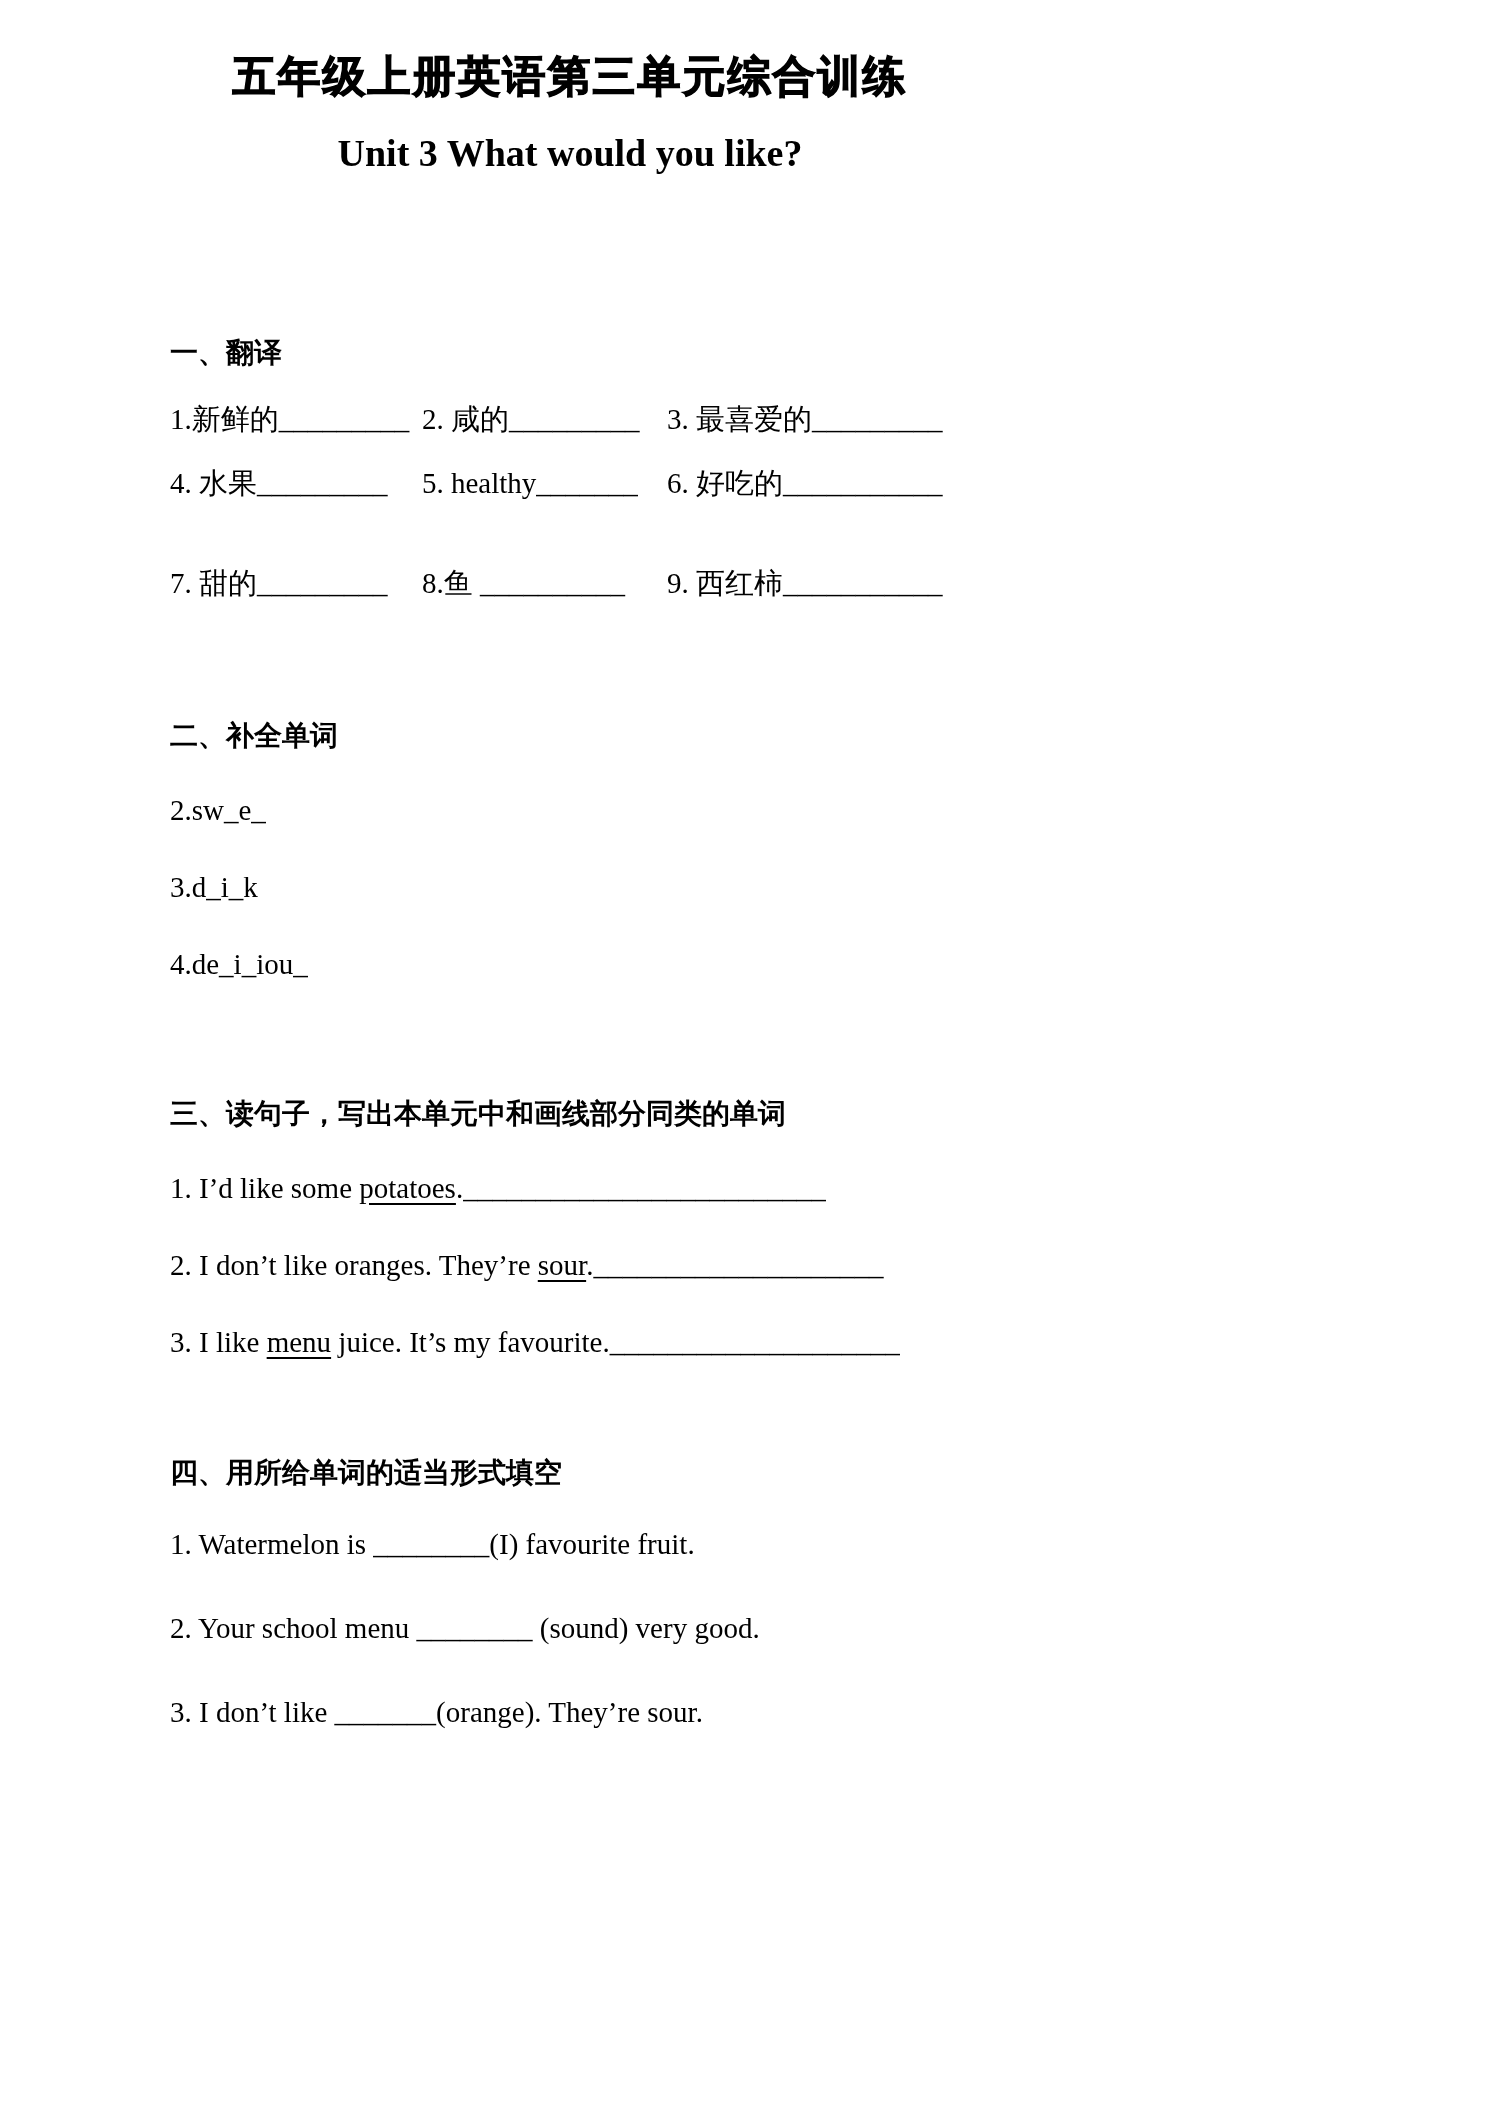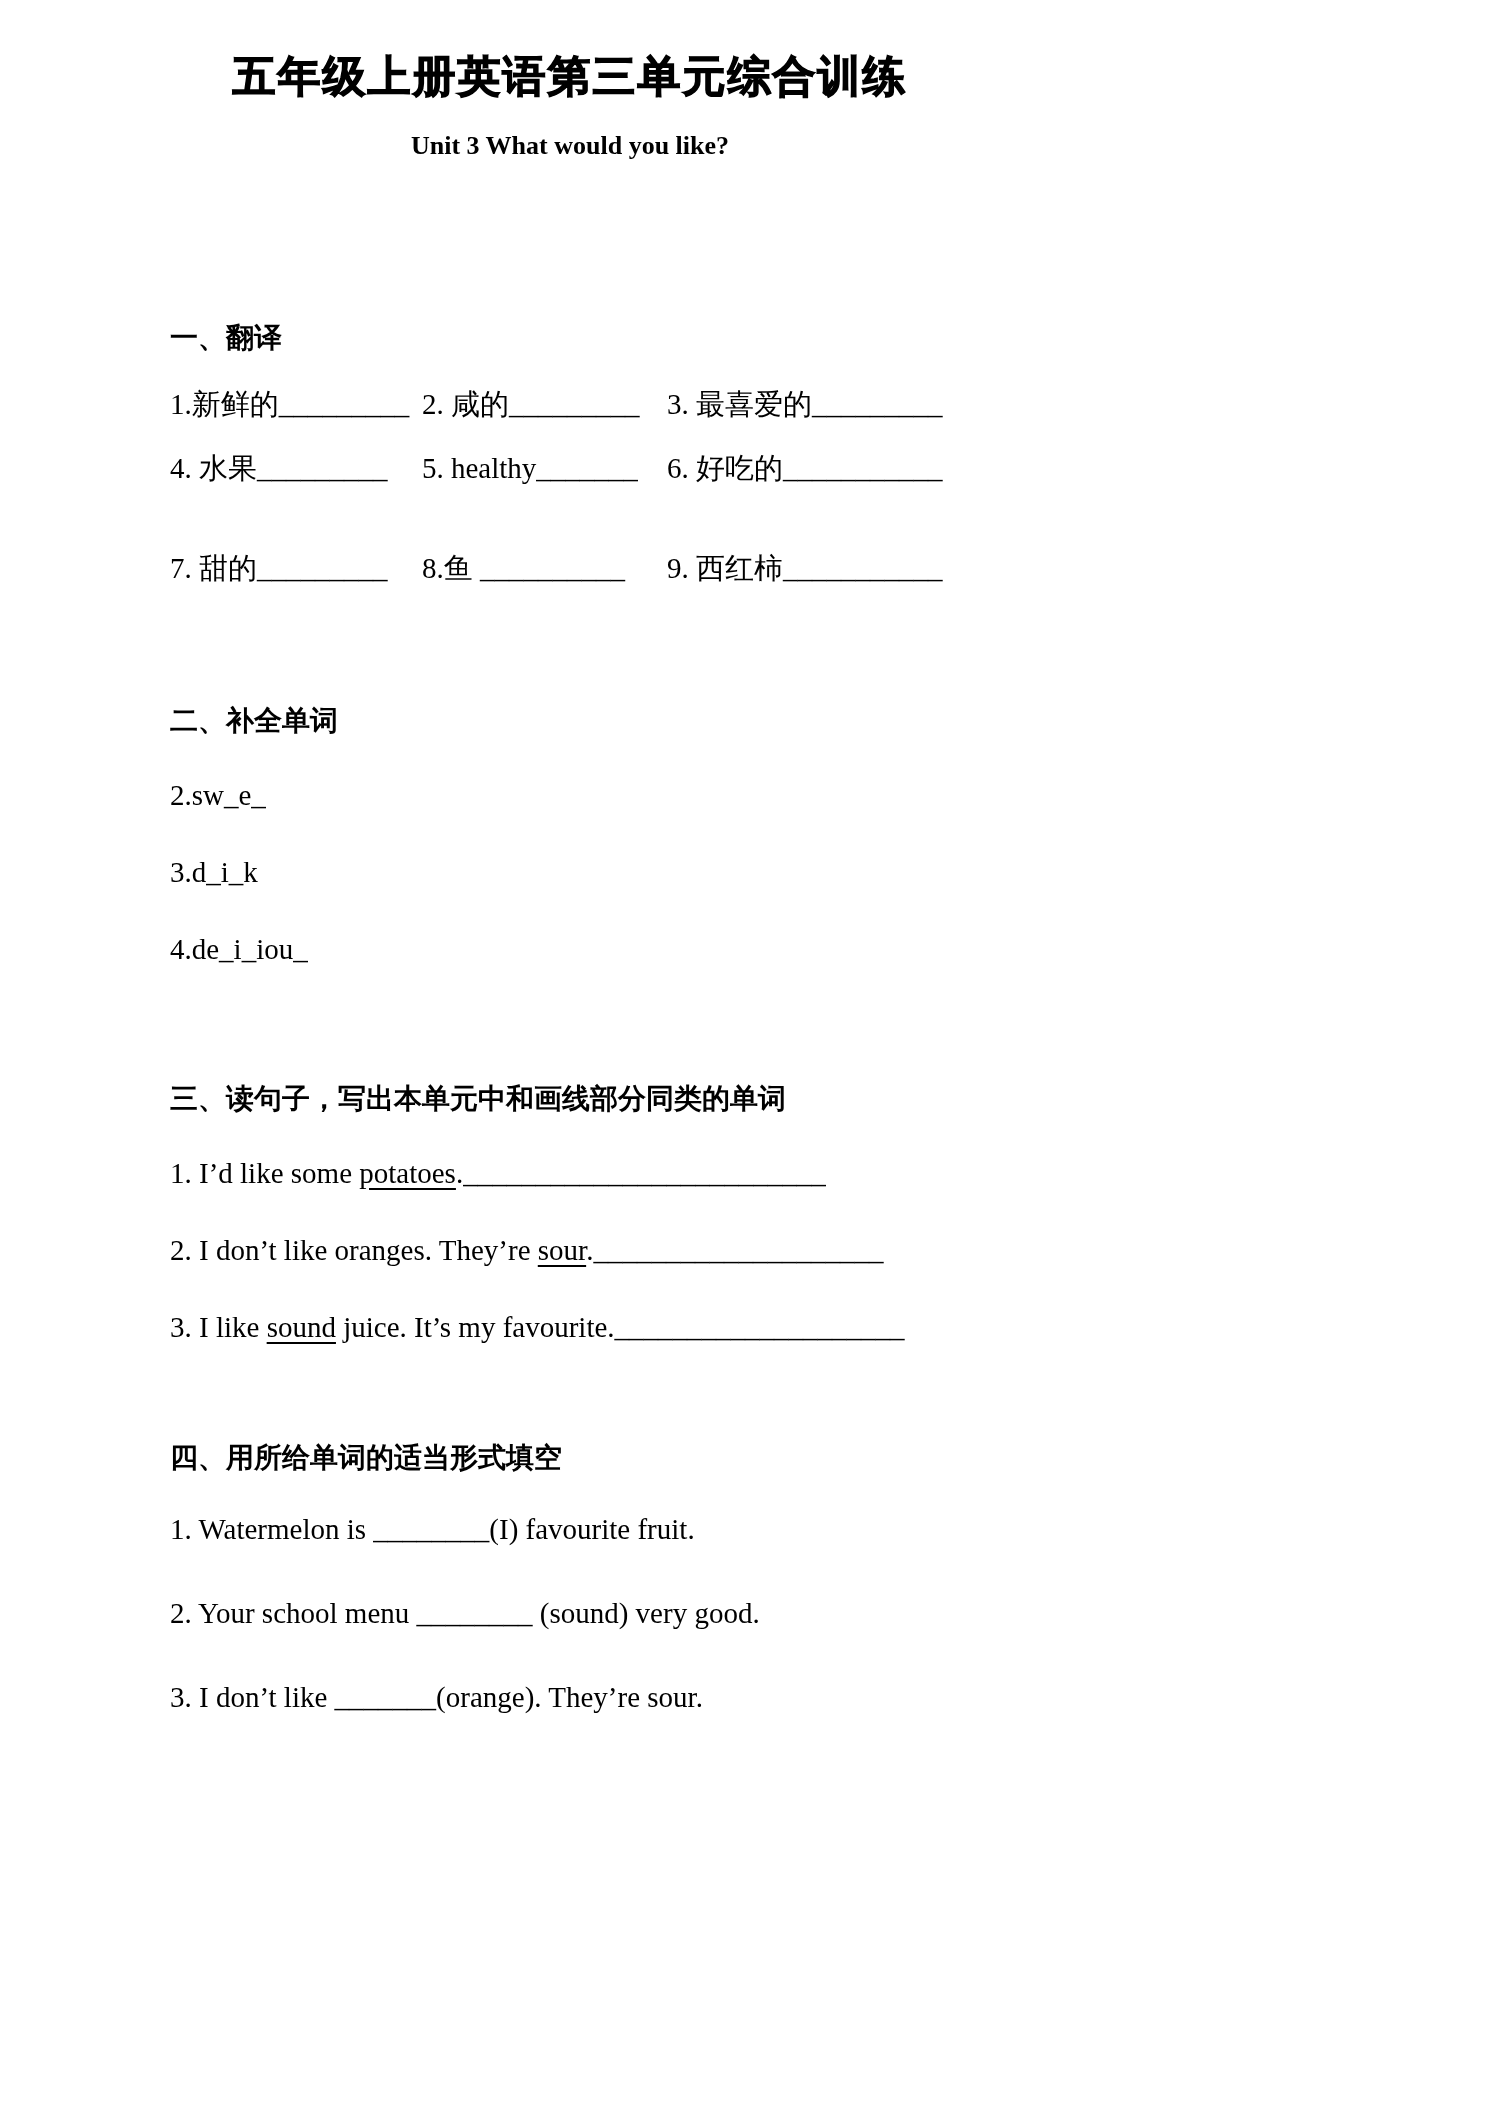--- a/index.html
+++ b/index.html
@@ -26,21 +26,21 @@
     font-family: "Liberation Sans", "DejaVu Sans", sans-serif;
     font-size: 43px;
     font-weight: bold;
     letter-spacing: 2px;
     -webkit-text-stroke: 1.2px #000;
     line-height: 1.25;
   }
   .doc-subtitle {
     width: 800px;
     text-align: center;
-    font-size: 26px;
+    font-size: 38px;
     font-weight: bold;
     margin-top: 26px;
     line-height: 1.25;
   }
   .sec-heading {
     font-family: "Liberation Sans", "DejaVu Sans", sans-serif;
     font-size: 28px;
     font-weight: bold;
     line-height: 1.25;
   }
@@ -120,21 +120,21 @@
   <div class="word-item">2.sw_e_</div>
   <div class="word-item">3.d_i_k</div>
   <div class="word-item">4.de_i_iou_</div>
 
   <div class="sec-heading sec3-heading">三、读句子，写出本单元中和画线部分同类的单词</div>
 
   <div class="sentence sentence-first"><span>1. I’d like some </span><span class="u">potatoes</span><span>.</span><span>_________________________</span></div>
 
   <div class="sentence"><span>2. I don’t like oranges. They’re </span><span class="u">sour</span><span>.</span><span>____________________</span></div>
 
-  <div class="sentence"><span>3. I like </span><span class="u">sound</span><span> juice. It’s my favourite.</span><span>____________________</span></div>
+  <div class="sentence"><span>3. I like </span><span class="u">menu</span><span> juice. It’s my favourite.</span><span>____________________</span></div>
 
   <div class="sec-heading sec4-heading">四、用所给单词的适当形式填空</div>
 
   <div class="fill-item fill-item-first"><span>1. Watermelon is  </span><span>________</span><span>(I) favourite fruit.</span></div>
 
   <div class="fill-item"><span>2. Your school menu  </span><span>________</span><span>  (sound) very good.</span></div>
 
   <div class="fill-item"><span>3. I don’t like  </span><span>_______</span><span>(orange). They’re sour.</span></div>
 
 </div>

